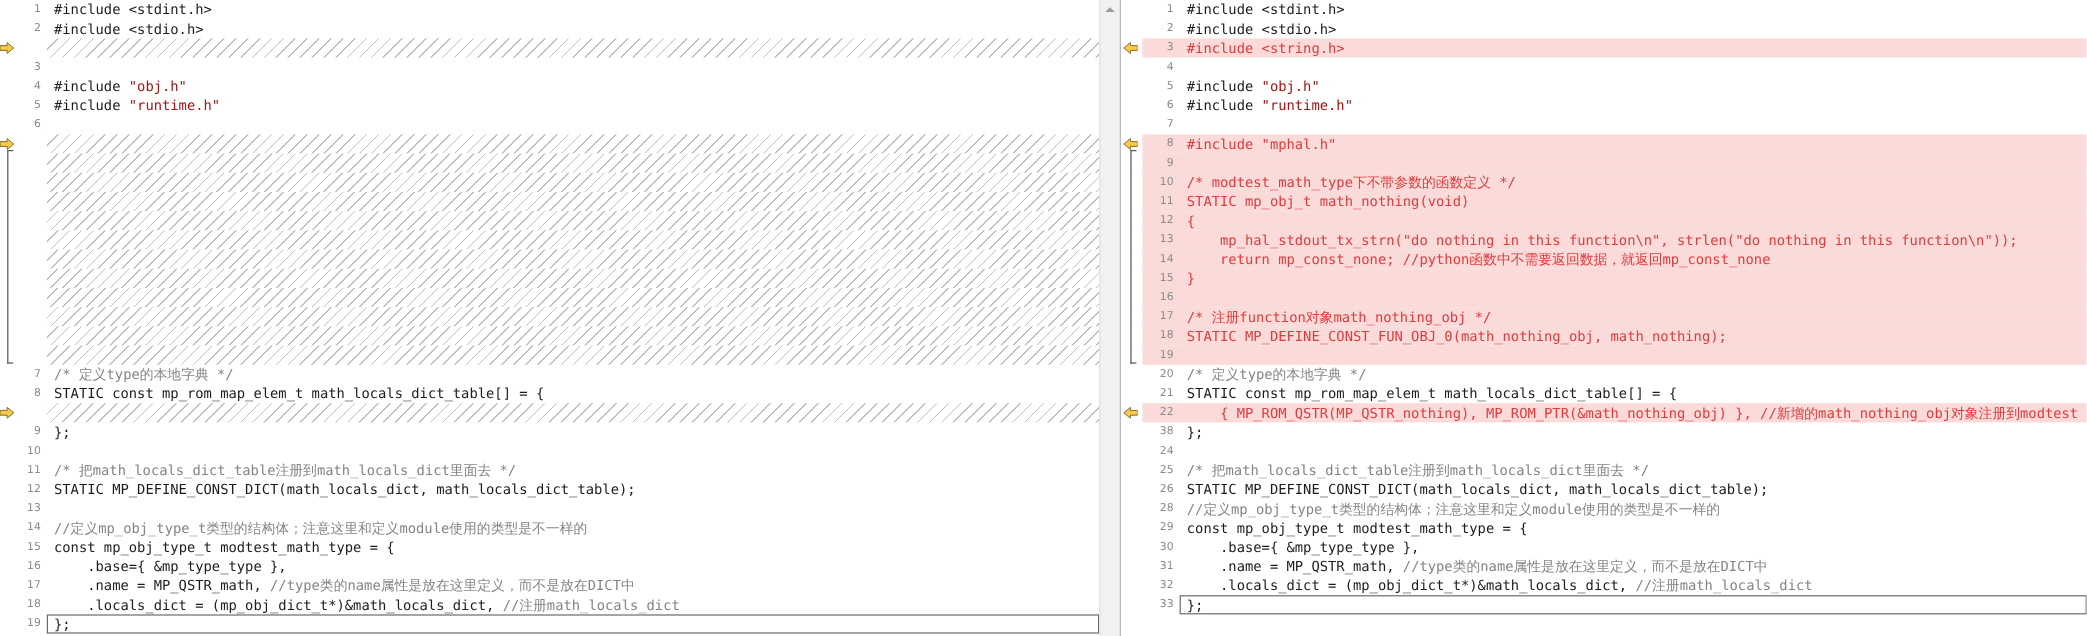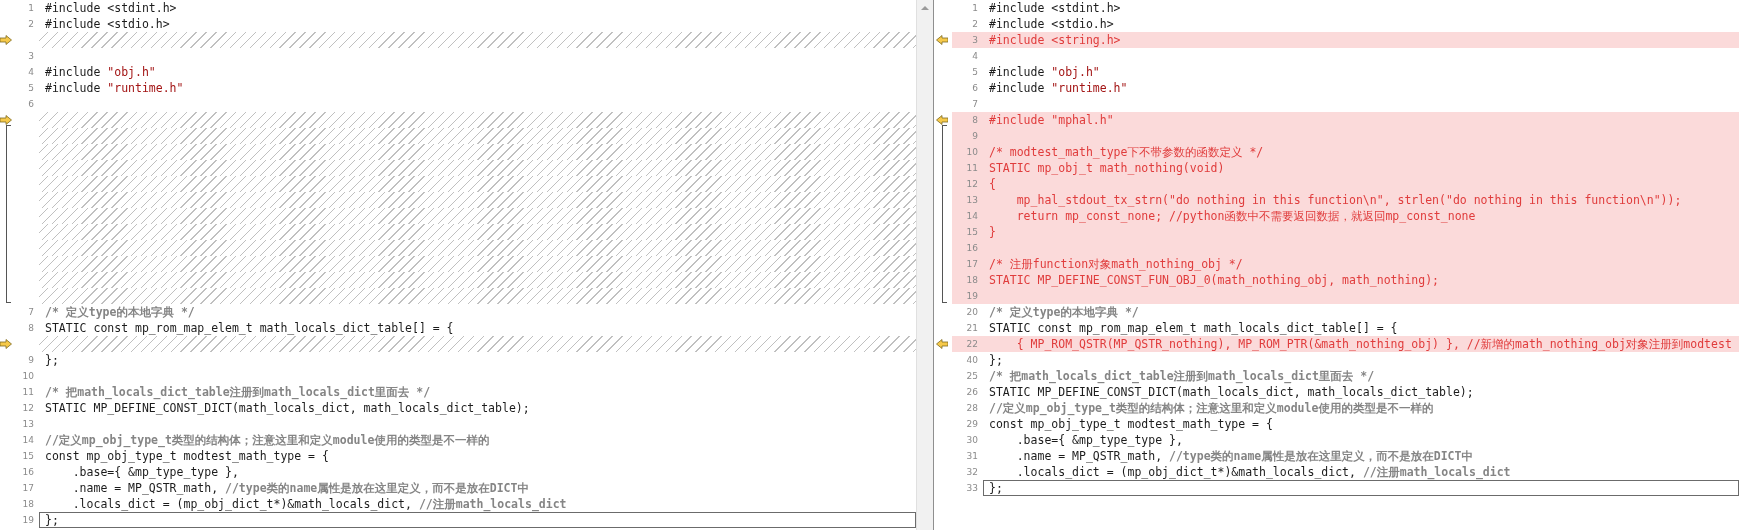--- a/index.html
+++ b/index.html
@@ -13,21 +13,21 @@
   .num{flex:0 0 20px;text-align:right;padding-right:5px;font-family:"DejaVu Sans",sans-serif;font-size:9px;color:#8b8b8b;line-height:16px;}
   .pane.right .num{flex:0 0 26px;}
   .code{flex:1 1 auto;padding-left:6px;overflow:hidden;}
   .filler .code{background:repeating-linear-gradient(135deg,#ffffff 0 6px,#c0c0c0 6px 7px);}
   .added{background:#fbdada;}
   .added .margin{background:#fff;}
   .added .code span{color:#e03c3c;}
   .current .code{outline:1px solid #6b6b6b;outline-offset:-1px;}
   .k{font-weight:normal;}
   .s{color:#a31515;}
-  .c{color:#858585;font-weight:bold;}
+  .c{color:#858585;}
   .d{color:#1c1c1c;margin-top:28px;}
   .scrollcol{flex:0 0 16px;background:#f1f1f1;border-left:1px solid #e0e0e0;position:relative;}
   .scroll-up{position:absolute;top:0;left:0;width:16px;height:16px;display:flex;align-items:center;justify-content:center;}
   .chev{width:0;height:0;border-left:4px solid transparent;border-right:4px solid transparent;border-bottom:4px solid #9a9a9a;}
   .divider{flex:0 0 1px;background:#8f8f8f;}
   .bracket{position:absolute;width:4px;border:1px solid #555;border-right:none;pointer-events:none;}
   .arrow-icon{display:block;}
 </style>
 </head>
 <body>
@@ -103,21 +103,22 @@
       <div class="row added"><div class="margin"></div><div class="num">15</div><div class="code"><span class="d">}</span></div></div>
       <div class="row added"><div class="margin"></div><div class="num">16</div><div class="code"></div></div>
       <div class="row added"><div class="margin"></div><div class="num">17</div><div class="code"><span class="d">/* 注册function对象math_nothing_obj */</span></div></div>
       <div class="row added"><div class="margin"></div><div class="num">18</div><div class="code"><span class="d">STATIC MP_DEFINE_CONST_FUN_OBJ_0(math_nothing_obj, math_nothing);</span></div></div>
       <div class="row added"><div class="margin"></div><div class="num">19</div><div class="code"></div></div>
       <div class="row"><div class="margin"></div><div class="num">20</div><div class="code"><span class="c">/* 定义type的本地字典 */</span></div></div>
       <div class="row"><div class="margin"></div><div class="num">21</div><div class="code"><span class="d">STATIC </span><span class="k">const</span><span class="d"> mp_rom_map_elem_t math_locals_dict_table[] = {</span></div></div>
       <div class="row added"><div class="margin"><span><svg width="12" height="10" viewBox="0 0 12 10" class="arrow-icon">
               <polygon points="12,3 6,3 6,0.5 0.5,5 6,9.5 6,7 12,7" fill="#f6c94a" stroke="#7d6b21" stroke-width="0.8"></polygon>
             </svg></span></div><div class="num">22</div><div class="code"><span class="d">    { MP_ROM_QSTR(MP_QSTR_nothing), MP_ROM_PTR(&amp;math_nothing_obj) }, //新增的math_nothing_obj对象注册到modtest</span></div></div>
-      <div class="row"><div class="margin"></div><div class="num">40</div><div class="code"><span class="d">};</span></div></div>
+      <div class="row"><div class="margin"></div><div class="num">38</div><div class="code"><span class="d">};</span></div></div>
+      <div class="row"><div class="margin"></div><div class="num">24</div><div class="code"></div></div>
       <div class="row"><div class="margin"></div><div class="num">25</div><div class="code"><span class="c">/* 把math_locals_dict_table注册到math_locals_dict里面去 */</span></div></div>
       <div class="row"><div class="margin"></div><div class="num">26</div><div class="code"><span class="d">STATIC MP_DEFINE_CONST_DICT(math_locals_dict, math_locals_dict_table);</span></div></div>
       <div class="row"><div class="margin"></div><div class="num">28</div><div class="code"><span class="c">//定义mp_obj_type_t类型的结构体；注意这里和定义module使用的类型是不一样的</span></div></div>
       <div class="row"><div class="margin"></div><div class="num">29</div><div class="code"><span class="k">const</span><span class="d"> mp_obj_type_t modtest_math_type = {</span></div></div>
       <div class="row"><div class="margin"></div><div class="num">30</div><div class="code"><span class="d">    .base={ &amp;mp_type_type },</span></div></div>
       <div class="row"><div class="margin"></div><div class="num">31</div><div class="code"><span class="d">    .name = MP_QSTR_math, </span><span class="c">//type类的name属性是放在这里定义，而不是放在DICT中</span></div></div>
       <div class="row"><div class="margin"></div><div class="num">32</div><div class="code"><span class="d">    .locals_dict = (mp_obj_dict_t*)&amp;math_locals_dict, </span><span class="c">//注册math_locals_dict</span></div></div>
       <div class="row current"><div class="margin"></div><div class="num">33</div><div class="code"><span class="d">};</span></div></div>
       <div class="bracket" style="left: 8px; top: 125px; height: 176px;"></div>
     </div>

